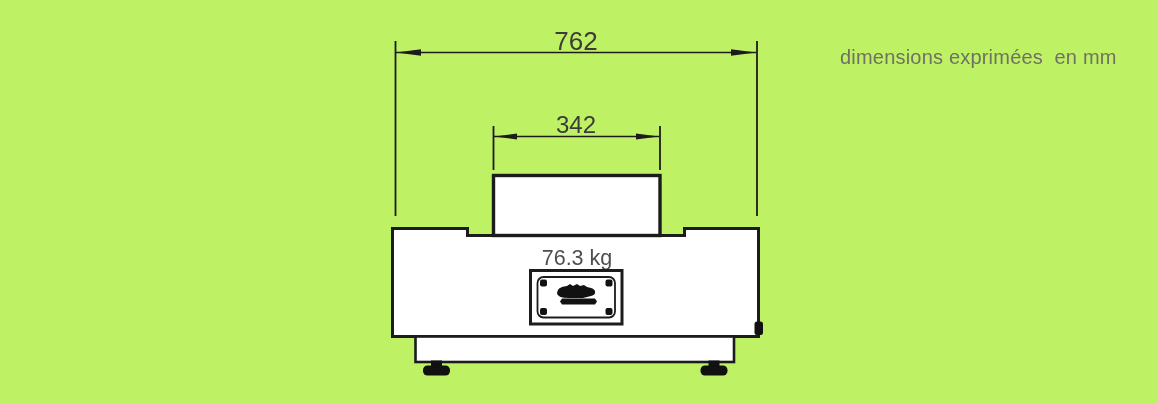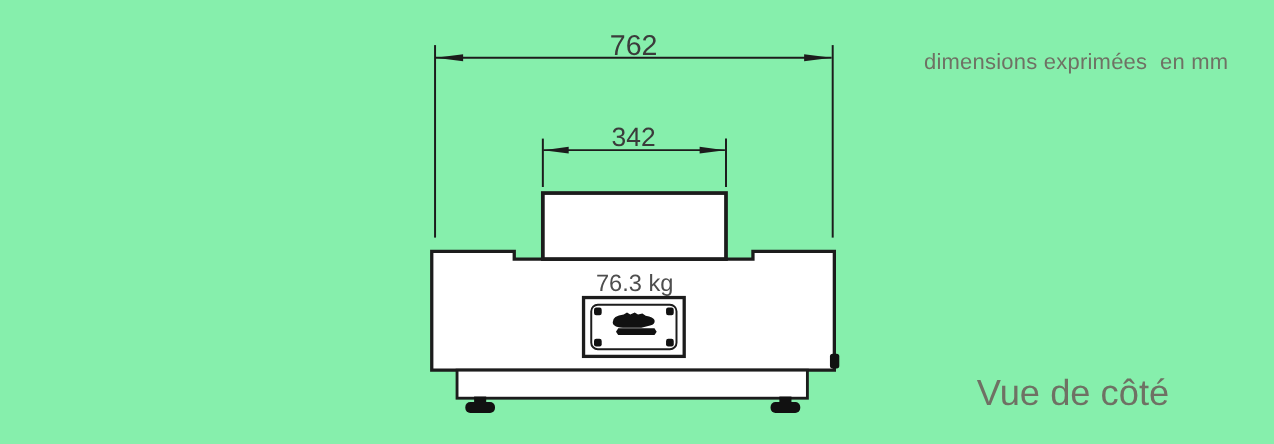--- a/index.html
+++ b/index.html
@@ -8,21 +8,21 @@
     background: #ffffff;
     width: 1158px;
     height: 404px;
     font-family: "Liberation Sans", sans-serif;
     overflow: hidden;
   }
   .canvas {
     position: relative;
     width: 1158px;
     height: 404px;
-    background: #86efac;
+    background: #bef264;
   }
   .drawing-svg {
     position: absolute;
     left: 0;
     top: 0;
   }
   .units-note {
     position: absolute;
     left: 840px;
     top: 46px;
@@ -108,15 +108,14 @@
       <rect x="605.5" y="308" width="7" height="7" rx="2" fill="#111111"></rect>
       <g>
         <path d="M557,293 q0,-6 10,-7 l3,-2 3,2 4,-2 3,2 4,-1 3,2 q7,1 8,4 q1,4 -4,5 l-8,2 -14,0 q-12,0 -12,-5 z" fill="#111111"></path>
         <path d="M562,298.5 h33 l2,3 -2,3 h-33 l-2,-3 z" fill="#111111"></path>
       </g>
     </g>
   </svg>
 
   <div class="units-note">dimensions exprimées  en mm</div>
 
-  <div class="view-label">Vue de côté</div>
 
 </div>
 
 </body></html>

